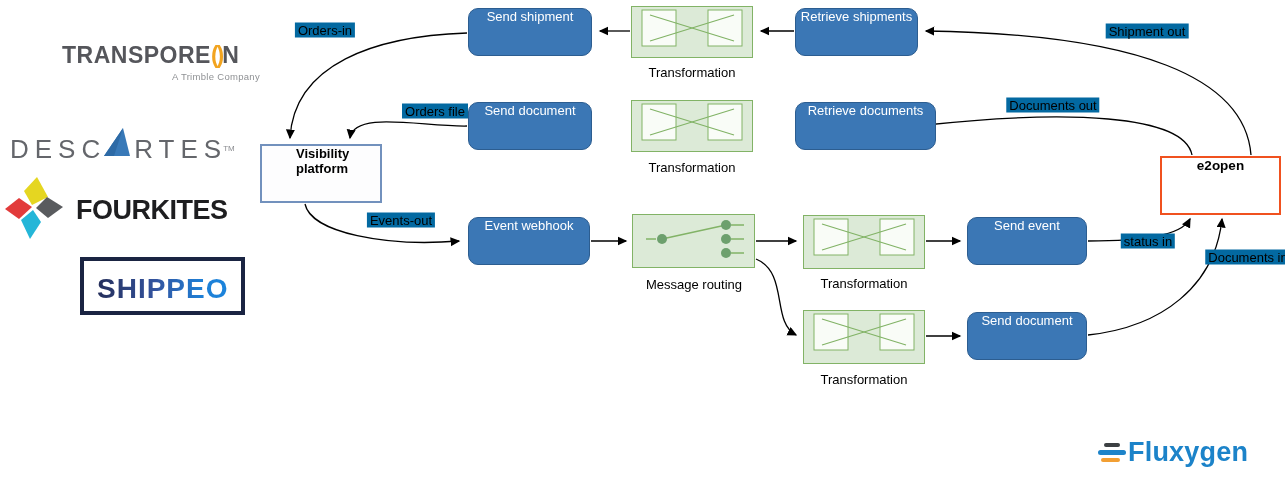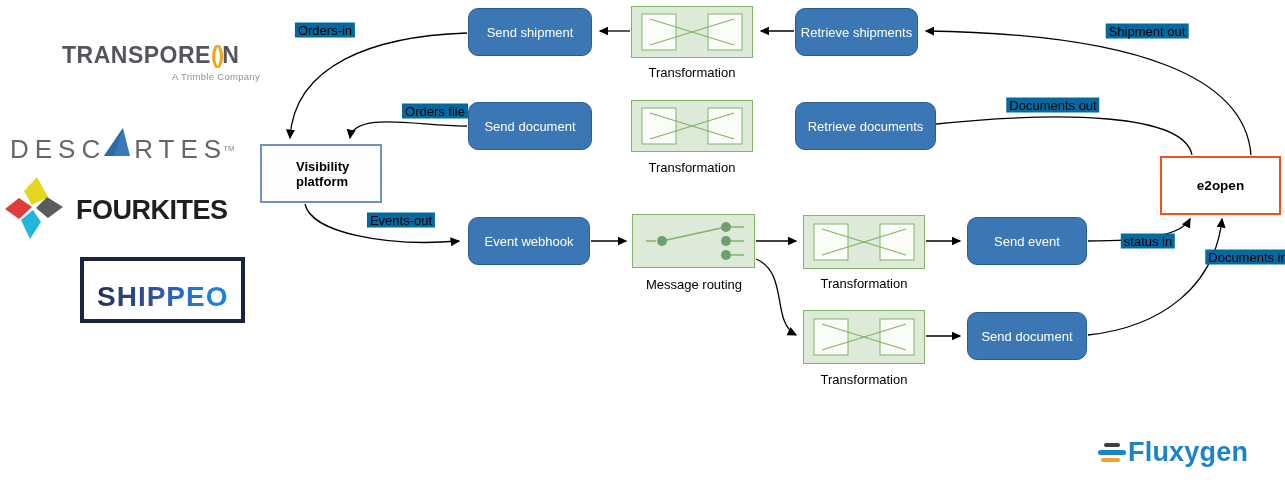--- a/index.html
+++ b/index.html
@@ -1,20 +1,20 @@
 <!DOCTYPE html>
 <html><head>
 <meta charset="utf-8">
 <style>
   html,body{margin:0;padding:0;background:#ffffff;}
   body{width:1285px;height:487px;position:relative;overflow:hidden;
        font-family:"Liberation Sans",sans-serif;color:#000;}
   .canvas{position:absolute;inset:0;}
   svg.arrows{position:absolute;left:0;top:0;z-index:1;}
-  .node{position:absolute;z-index:2;display:flex;align-items:center;justify-content:center;box-sizing:border-box;}
+  .node{position:absolute;z-index:2;display:flex;align-items:flex-start;justify-content:center;box-sizing:border-box;}
   .node-blue{background:#3b77b5;border:1px solid #2c5d90;border-radius:10px;color:#fff;font-size:13px;text-align:center;}
   .node-plain{background:#fdfdfe;border:2px solid #7291bd;font-weight:bold;font-size:13px;padding-left:34px;}
   .node-orange{background:#ffffff;border:2px solid #f0511f;font-weight:bold;font-size:13.5px;}
   .node-green{background:#dcead7;border:1px solid #82b366;}
   .caption{position:absolute;z-index:3;font-size:13px;transform:translateX(-50%);white-space:nowrap;}
   .edge-label{position:absolute;z-index:3;font-size:13px;background:#0369a1;padding:0 3px;
               transform:translate(-50%,-50%);white-space:nowrap;}
   
   .logo{position:absolute;z-index:2;}
   .transporeon{left:62px;top:42px;width:198px;}
@@ -22,21 +22,21 @@
   .transporeon .accent{color:#f2a41f;letter-spacing:-2px;}
   .transporeon .sub{font-size:9.5px;color:#8f9194;text-align:right;margin-top:2px;letter-spacing:0.3px;}
   .descartes{left:10px;top:120px;font-size:26px;font-weight:500;color:#64666b;
              letter-spacing:6px;display:flex;align-items:flex-end;white-space:nowrap;margin-top:8px;}
   .descartes sup{font-size:8px;letter-spacing:0;margin-left:-4px;transform:translateY(-12px);color:#8a8c90;}
   .descartes .tri{display:inline-block;margin:0 4px 2px -2px;}
   .fourkites{left:4px;top:176px;display:flex;align-items:center;}
   .fourkites .fk-text{margin-left:12px;font-size:27px;color:#1e1e20;letter-spacing:-0.5px;white-space:nowrap;}
   .fourkites .fk-bold{font-weight:800;}
   .fourkites .fk-light{font-weight:700;}
-  .shippeo{left:80px;top:257px;border:4px solid #1a2442;background:#fff;padding:20px 13px 6px 13px;}
+  .shippeo{left:80px;top:257px;border:4px solid #1a2442;background:#fff;padding:12px 13px 6px 13px;}
   .shippeo .shippeo-text{font-size:28px;font-weight:800;letter-spacing:1px;
       background:linear-gradient(90deg,#252e5a 0%,#33549f 45%,#1e7fd6 80%,#1b84dc 100%);
       -webkit-background-clip:text;background-clip:text;color:#26439a;-webkit-text-fill-color:transparent;}
   .fluxygen{left:1096px;top:437px;display:flex;align-items:center;}
   .fluxygen .bars{display:flex;flex-direction:column;gap:3px;width:32px;}
   .fluxygen .bar{height:4.5px;border-radius:2.5px;}
   .fluxygen .bar-top{margin-left:8px;width:16px;background:#3c4043;}
   .fluxygen .bar-mid{margin-left:2px;width:28px;background:#1c83c9;}
   .fluxygen .bar-bot{margin-left:5px;width:19px;background:#f29f33;}
   .fluxygen .flux-text{margin-left:0;font-size:27px;font-weight:700;color:#1c83c9;letter-spacing:0.2px;}

